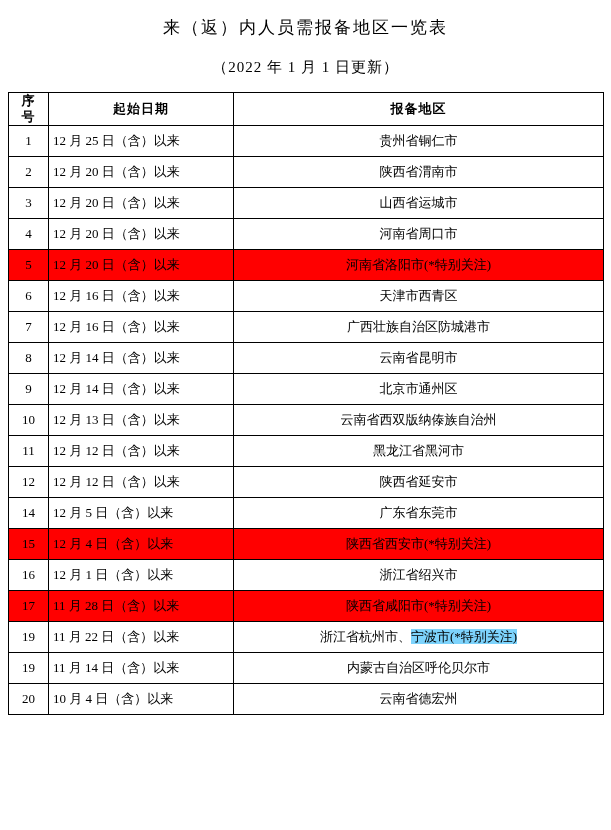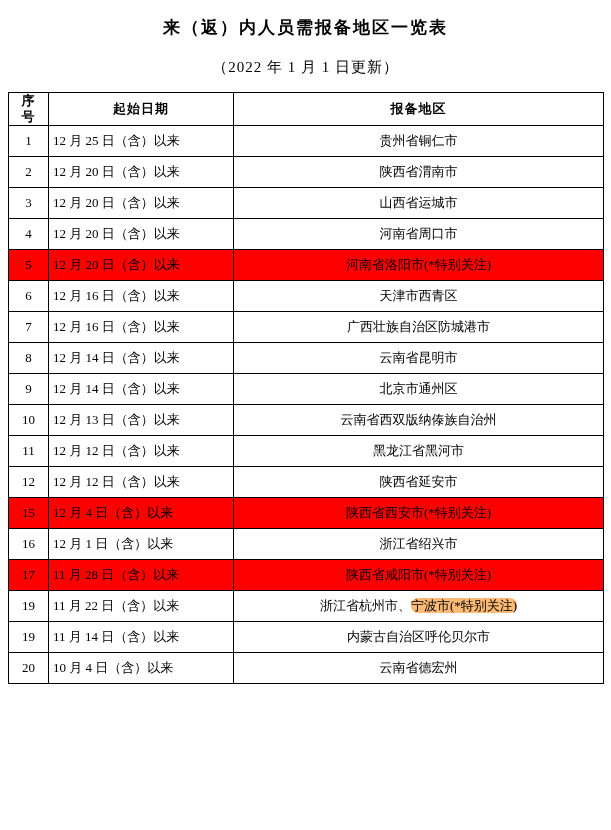--- a/index.html
+++ b/index.html
@@ -17,21 +17,21 @@
   .page {
     width: 611px;
     height: 830px;
     box-sizing: border-box;
     padding: 0 8px;
     position: relative;
   }
   .doc-title {
     text-align: center;
     font-size: 17px;
-    font-weight: bold;
+    font-weight: normal;
     letter-spacing: 2px;
     padding-top: 16px;
     line-height: 24px;
   }
   .doc-subtitle {
     text-align: center;
     font-size: 15px;
     font-weight: normal;
     letter-spacing: 1px;
     padding-top: 16px;
@@ -73,22 +73,21 @@
   }
   td.cell-area {
     text-align: center;
     padding-left: 10px;
   }
   tr.row-alert td {
     background: #ff0000;
     color: #000000;
   }
   .hl {
-    background: #fdba74;
-    border-radius: 7px;
+    background: #7dd3fc;
   }
   .area-text { white-space: nowrap; }
 </style>
 </head>
 <body>
 
 <div class="page">
 
   <div class="doc-title">来（返）内人员需报备地区一览表</div>
   <div class="doc-subtitle">（2022 年 1 月 1 日更新）</div>
@@ -160,20 +159,25 @@
         <tr>
           <td class="cell-no">11</td>
           <td class="cell-date">12 月 12 日（含）以来</td>
           <td class="cell-area"><span class="area-text">黑龙江省黑河市</span></td>
         </tr>
         <tr>
           <td class="cell-no">12</td>
           <td class="cell-date">12 月 12 日（含）以来</td>
           <td class="cell-area"><span class="area-text">陕西省延安市</span></td>
         </tr>
+        <tr>
+          <td class="cell-no">14</td>
+          <td class="cell-date">12 月 5 日（含）以来</td>
+          <td class="cell-area"><span class="area-text">广东省东莞市</span></td>
+        </tr>
         <tr class="row-alert">
           <td class="cell-no">15</td>
           <td class="cell-date">12 月 4 日（含）以来</td>
           <td class="cell-area"><span class="area-text">陕西省西安市(*特别关注)</span></td>
         </tr>
         <tr>
           <td class="cell-no">16</td>
           <td class="cell-date">12 月 1 日（含）以来</td>
           <td class="cell-area"><span class="area-text">浙江省绍兴市</span></td>
         </tr>

